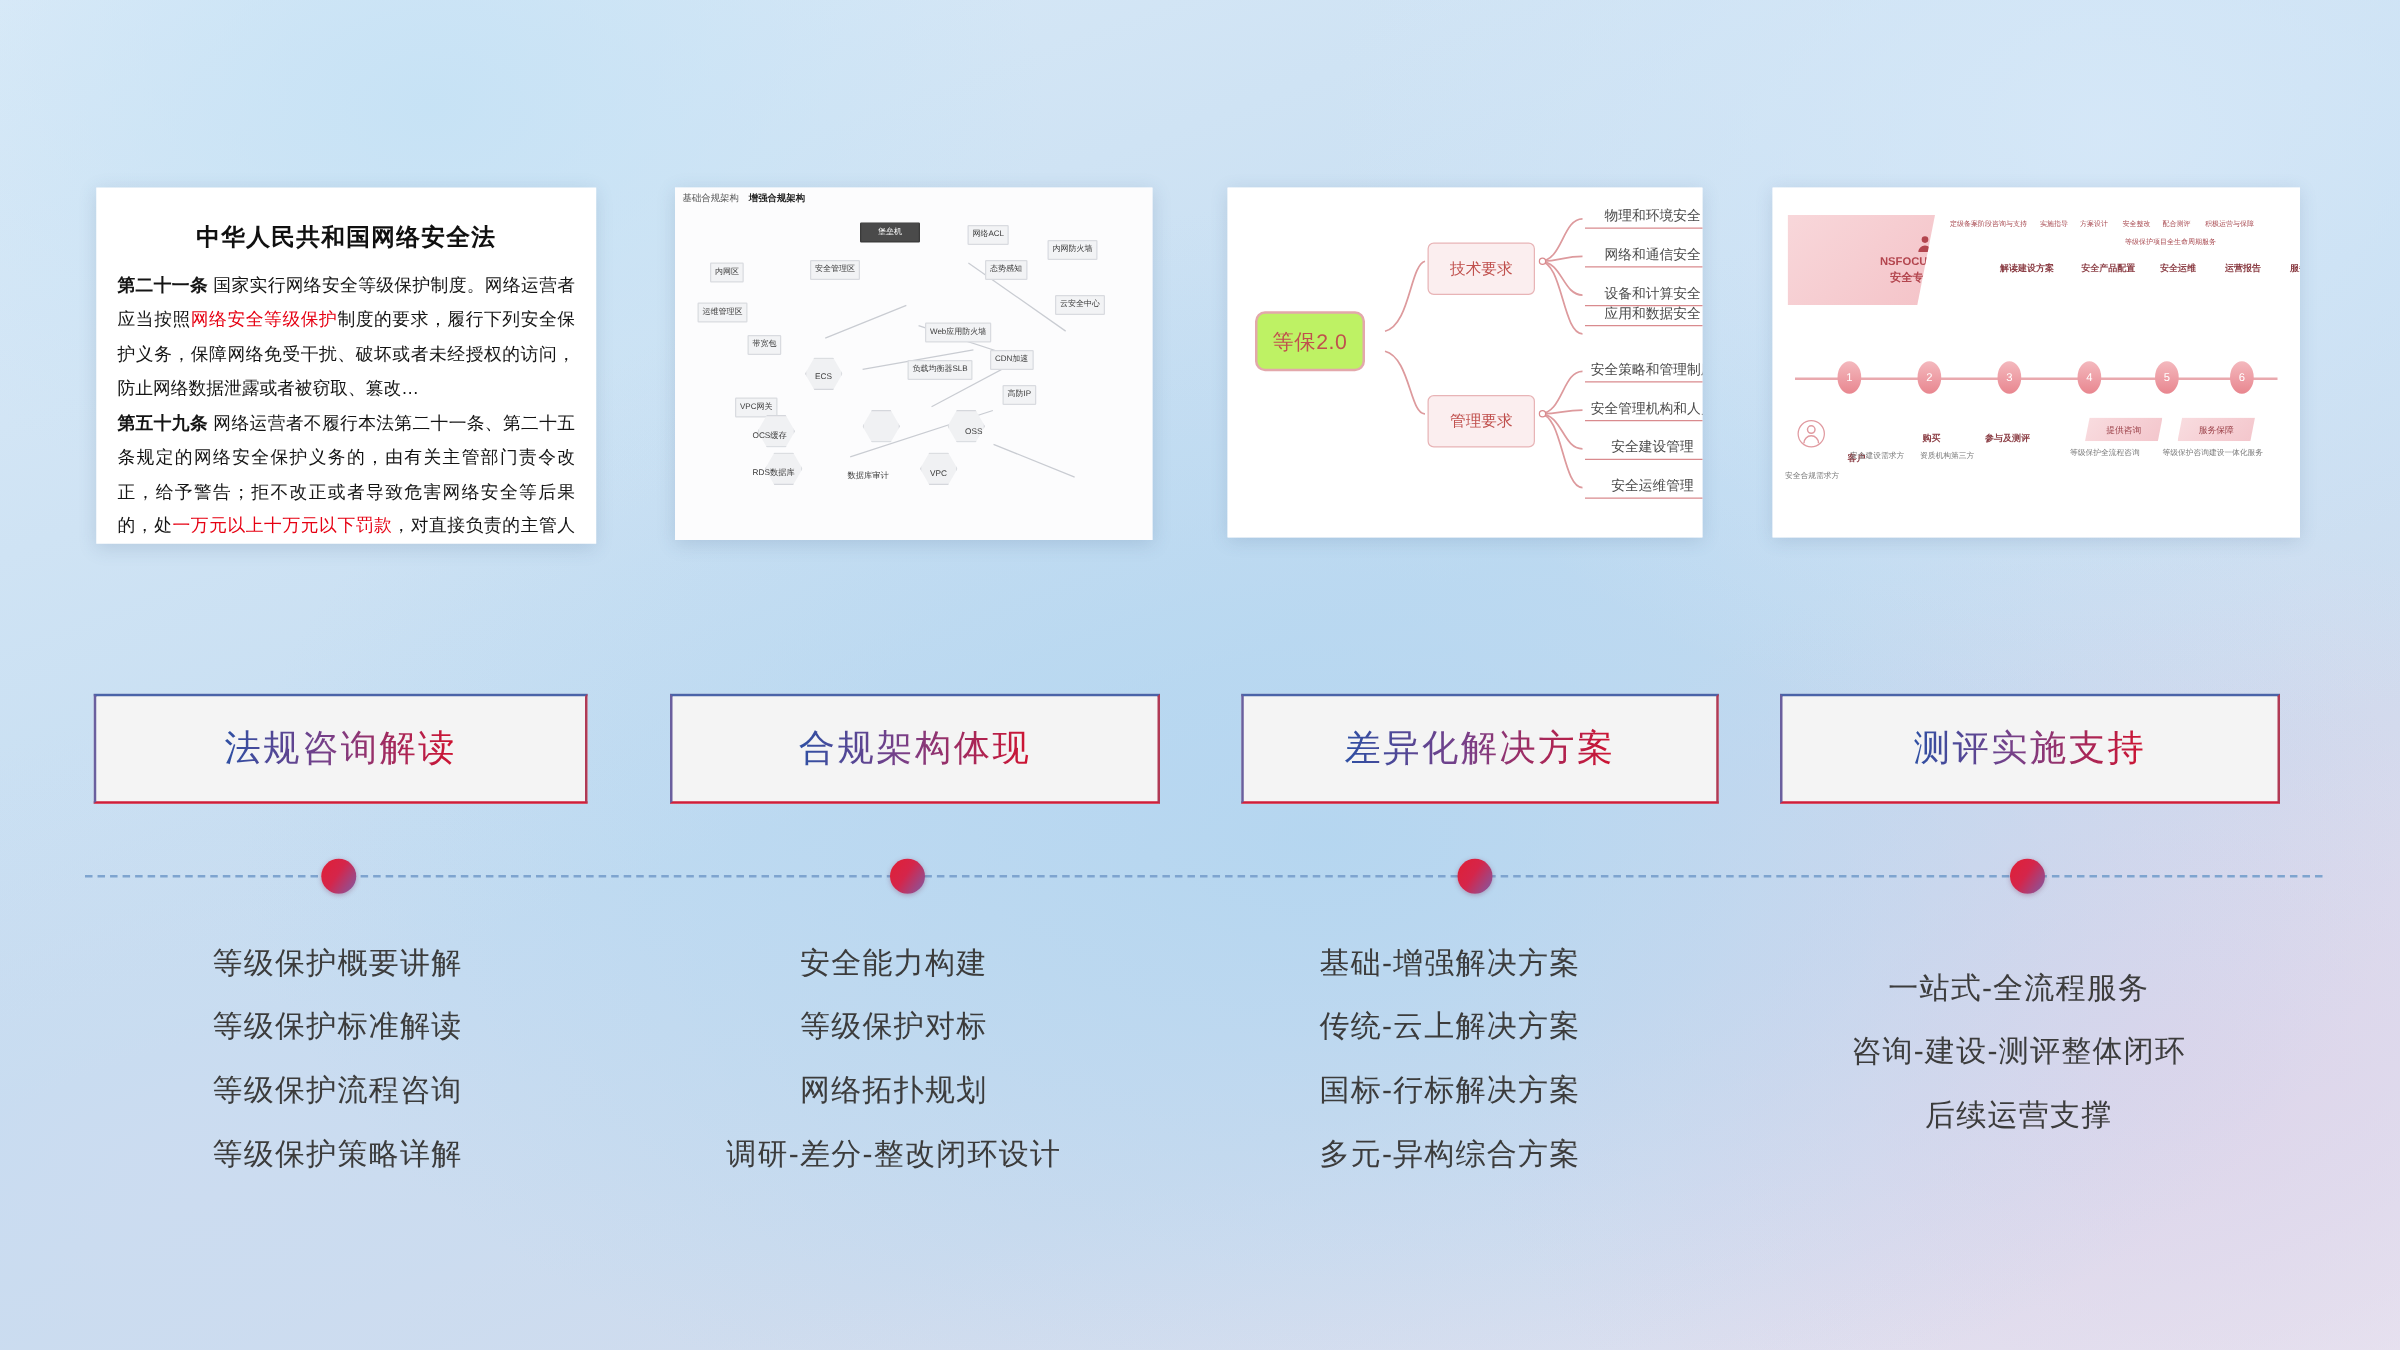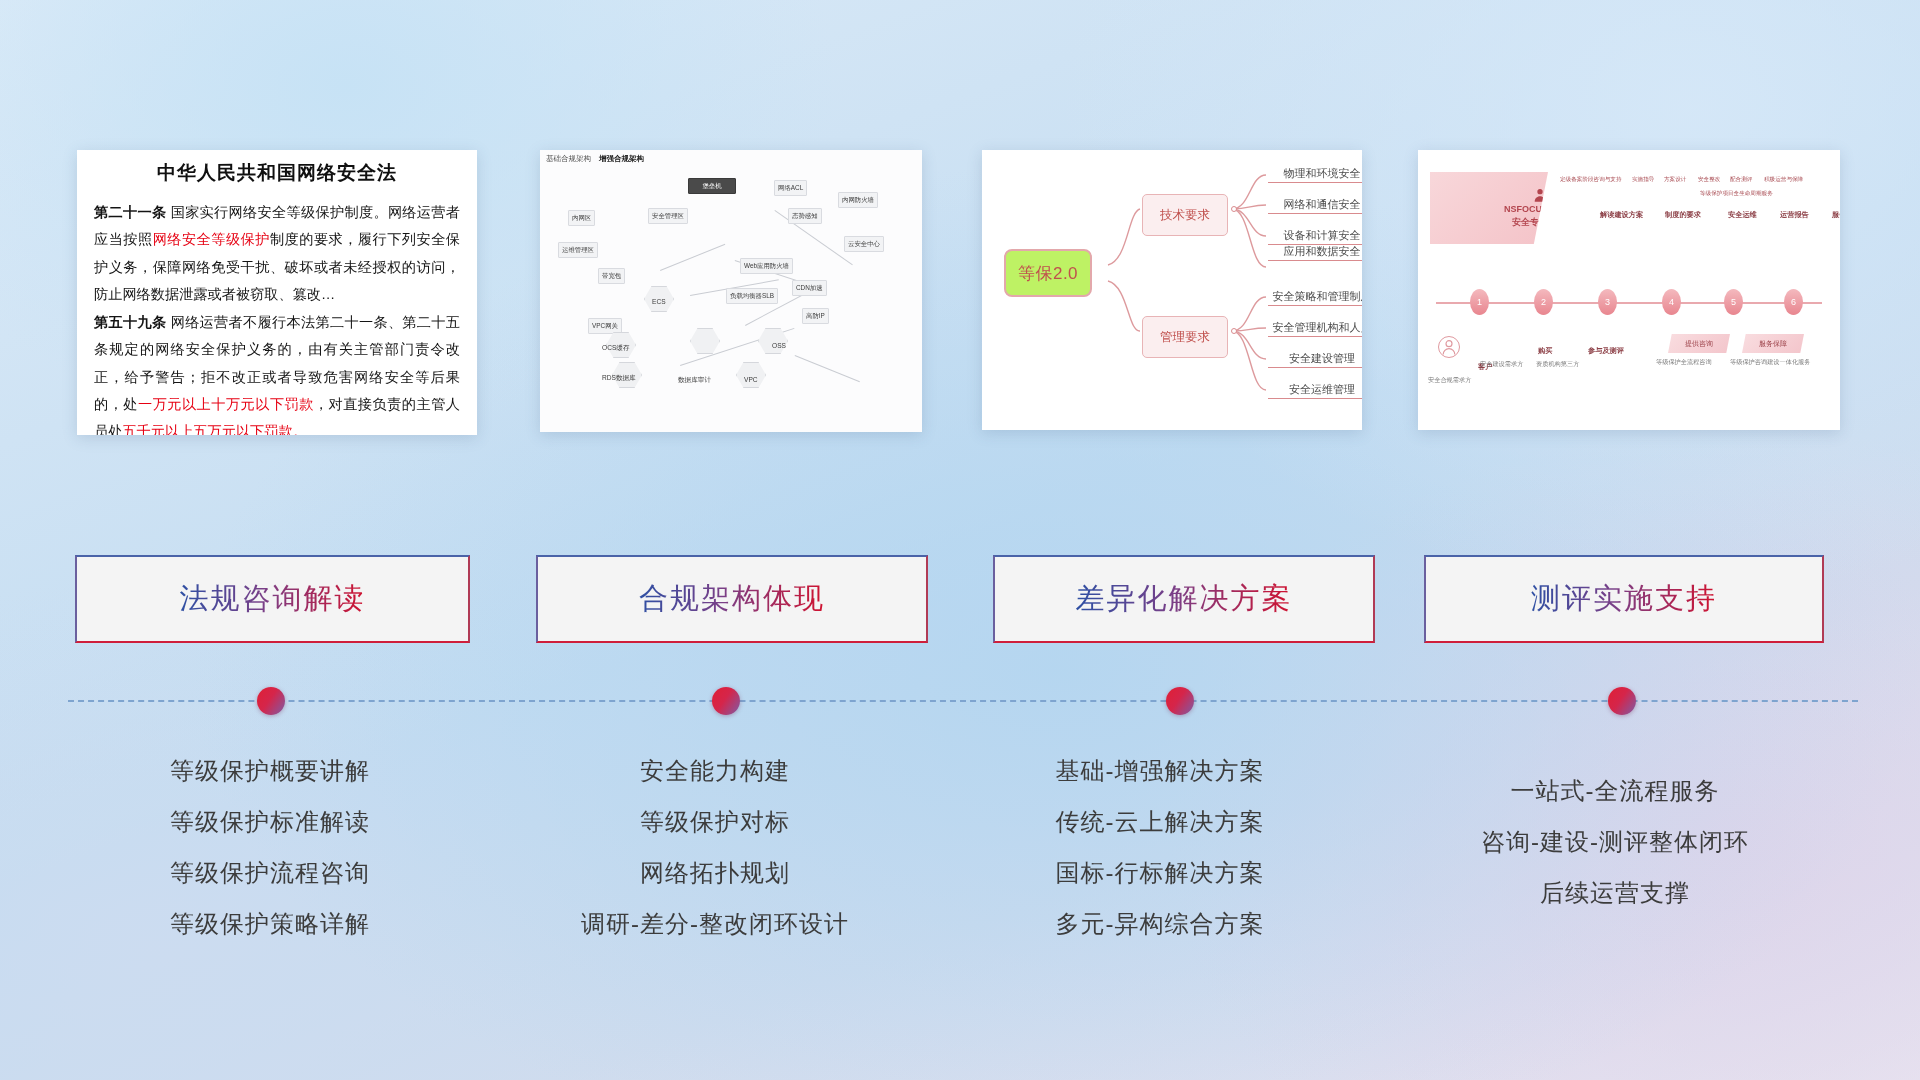--- a/index.html
+++ b/index.html
@@ -23,21 +23,21 @@
     position: absolute; top: 0; background: #ffffff;
     box-shadow: 0 3px 14px rgba(60,90,130,0.18);
     overflow: hidden;
   }
   .card.c1 { left: 77px;   width: 400px; height: 285px; }
   .card.c2 { left: 540px;  width: 382px; height: 282px; }
   .card.c3 { left: 982px;  width: 380px; height: 280px; }
   .card.c4 { left: 1418px; width: 422px; height: 280px; }
 
   
-  .law { padding: 10px 17px 10px 17px; }
+  .law { padding: 27px 17px 10px 17px; }
   .law-title {
     text-align: center; font-weight: bold; font-size: 19px; color: #101010;
     letter-spacing: 1px; margin-bottom: 13px;
   }
   .law p {
     font-size: 14.2px; line-height: 1.92; color: #141414; text-align: justify;
     margin-bottom: 1px;
   }
   .law b { font-weight: bold; }
   .law .rd { color: #e60012; }
@@ -276,21 +276,21 @@
 
         <div class="nsf-top-lbl" style="left:142px; top:26px;">定级备案阶段咨询与支持</div>
         <div class="nsf-top-lbl" style="left:214px; top:26px;">实施指导</div>
         <div class="nsf-top-lbl" style="left:246px; top:26px;">方案设计</div>
         <div class="nsf-top-lbl" style="left:280px; top:26px;">安全整改</div>
         <div class="nsf-top-lbl" style="left:312px; top:26px;">配合测评</div>
         <div class="nsf-top-lbl" style="left:346px; top:26px;">积极运营与保障</div>
         <div class="nsf-top-lbl" style="left:282px; top:40px;">等级保护项目全生命周期服务</div>
 
         <div class="nsf-sub" style="left:140px; top:60px;">解读建设方案</div>
-        <div class="nsf-sub" style="left:205px; top:60px;">制度的要求</div>
+        <div class="nsf-sub" style="left:205px; top:60px;">安全产品配置</div>
         <div class="nsf-sub" style="left:268px; top:60px;">安全运维</div>
         <div class="nsf-sub" style="left:320px; top:60px;">运营报告</div>
         <div class="nsf-sub" style="left:372px; top:60px;">服务报告</div>
 
         <div class="nsf-axis"></div>
         <div class="nsf-num" style="left:52px;">1</div>
         <div class="nsf-num" style="left:116px;">2</div>
         <div class="nsf-num" style="left:180px;">3</div>
         <div class="nsf-num" style="left:244px;">4</div>
         <div class="nsf-num" style="left:306px;">5</div>

